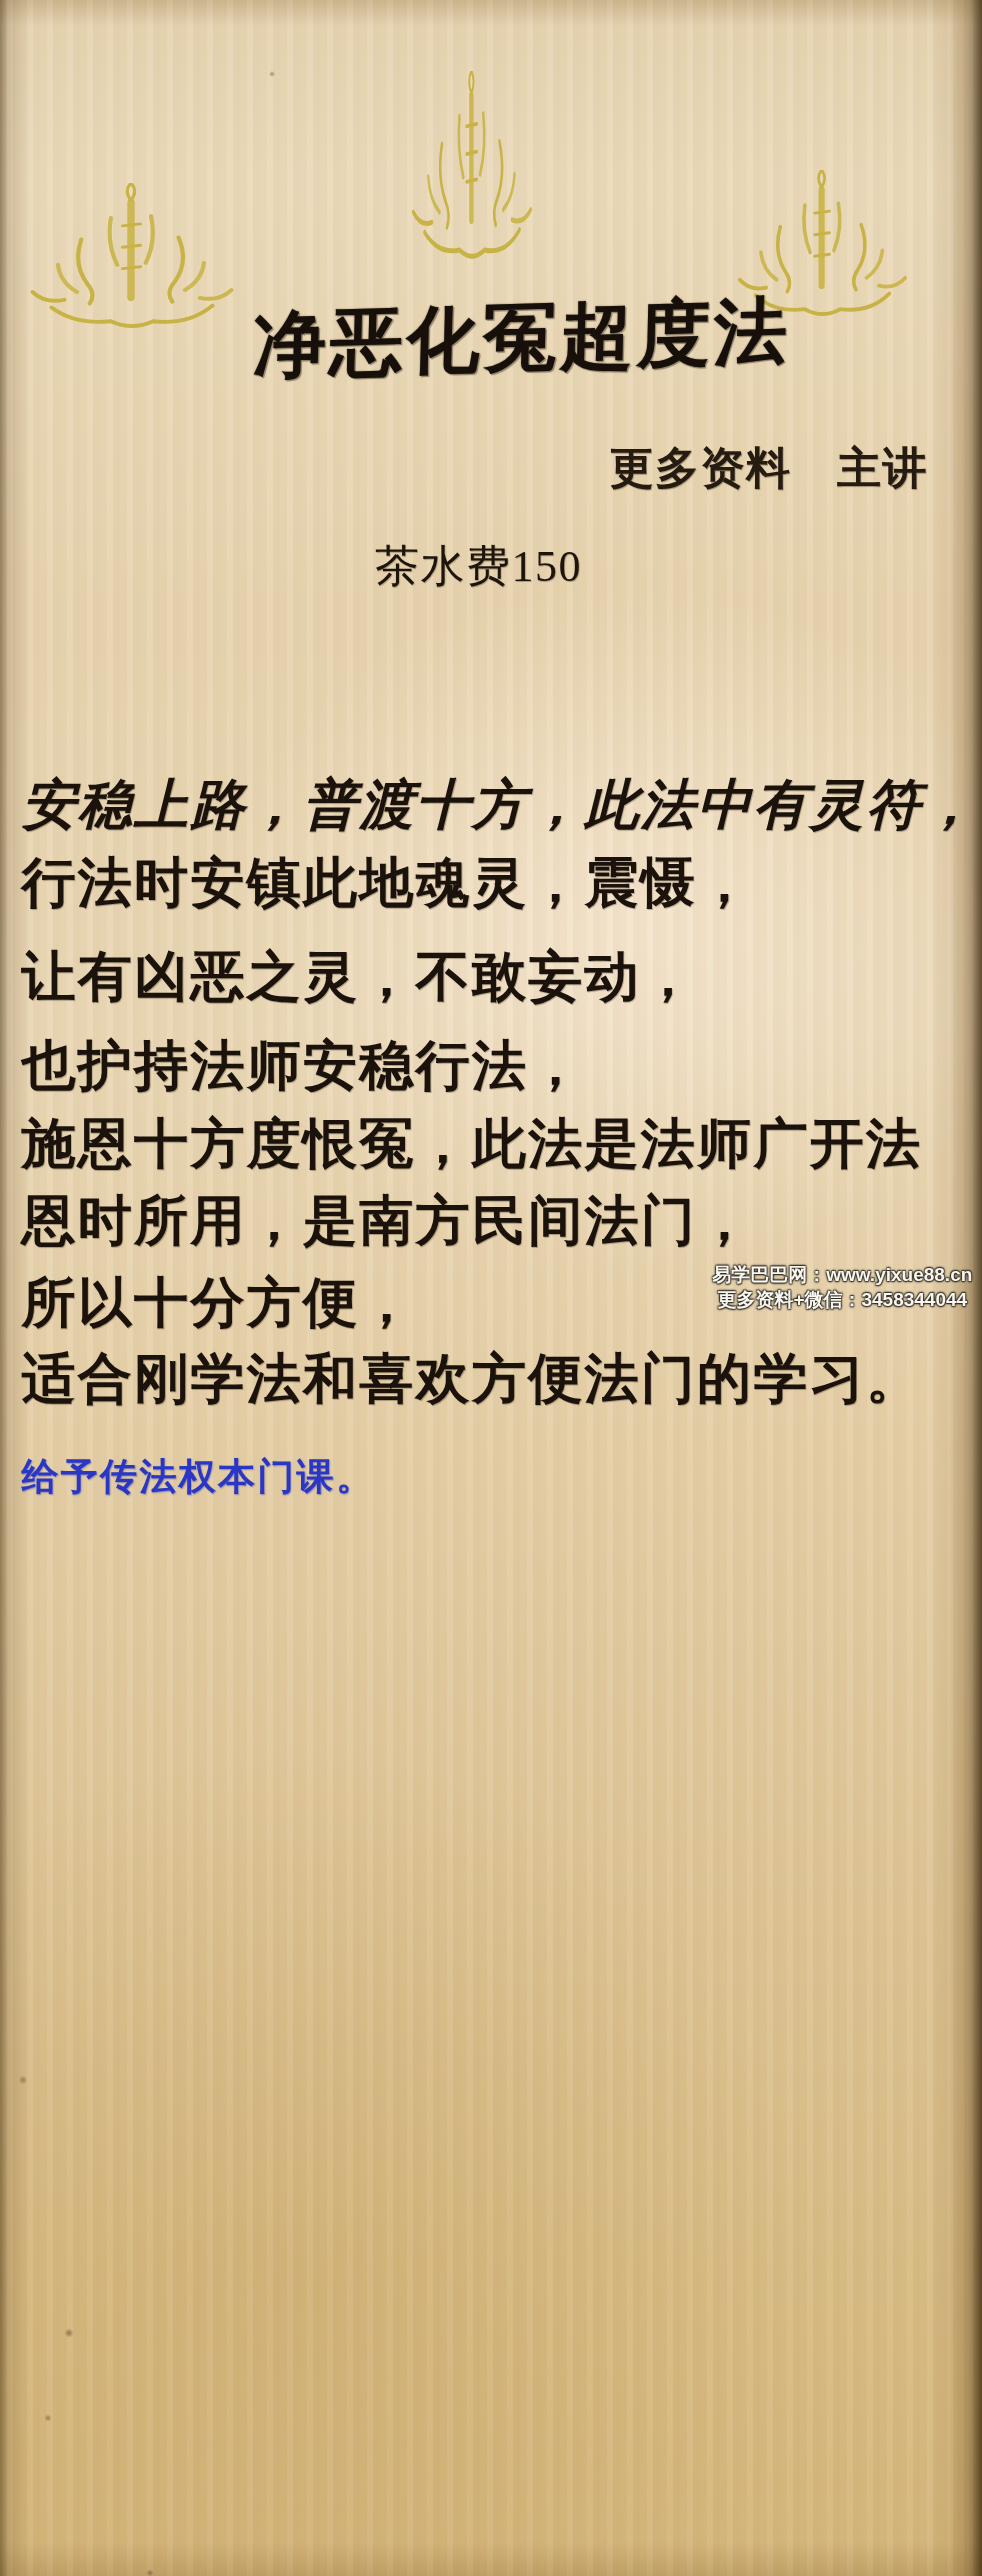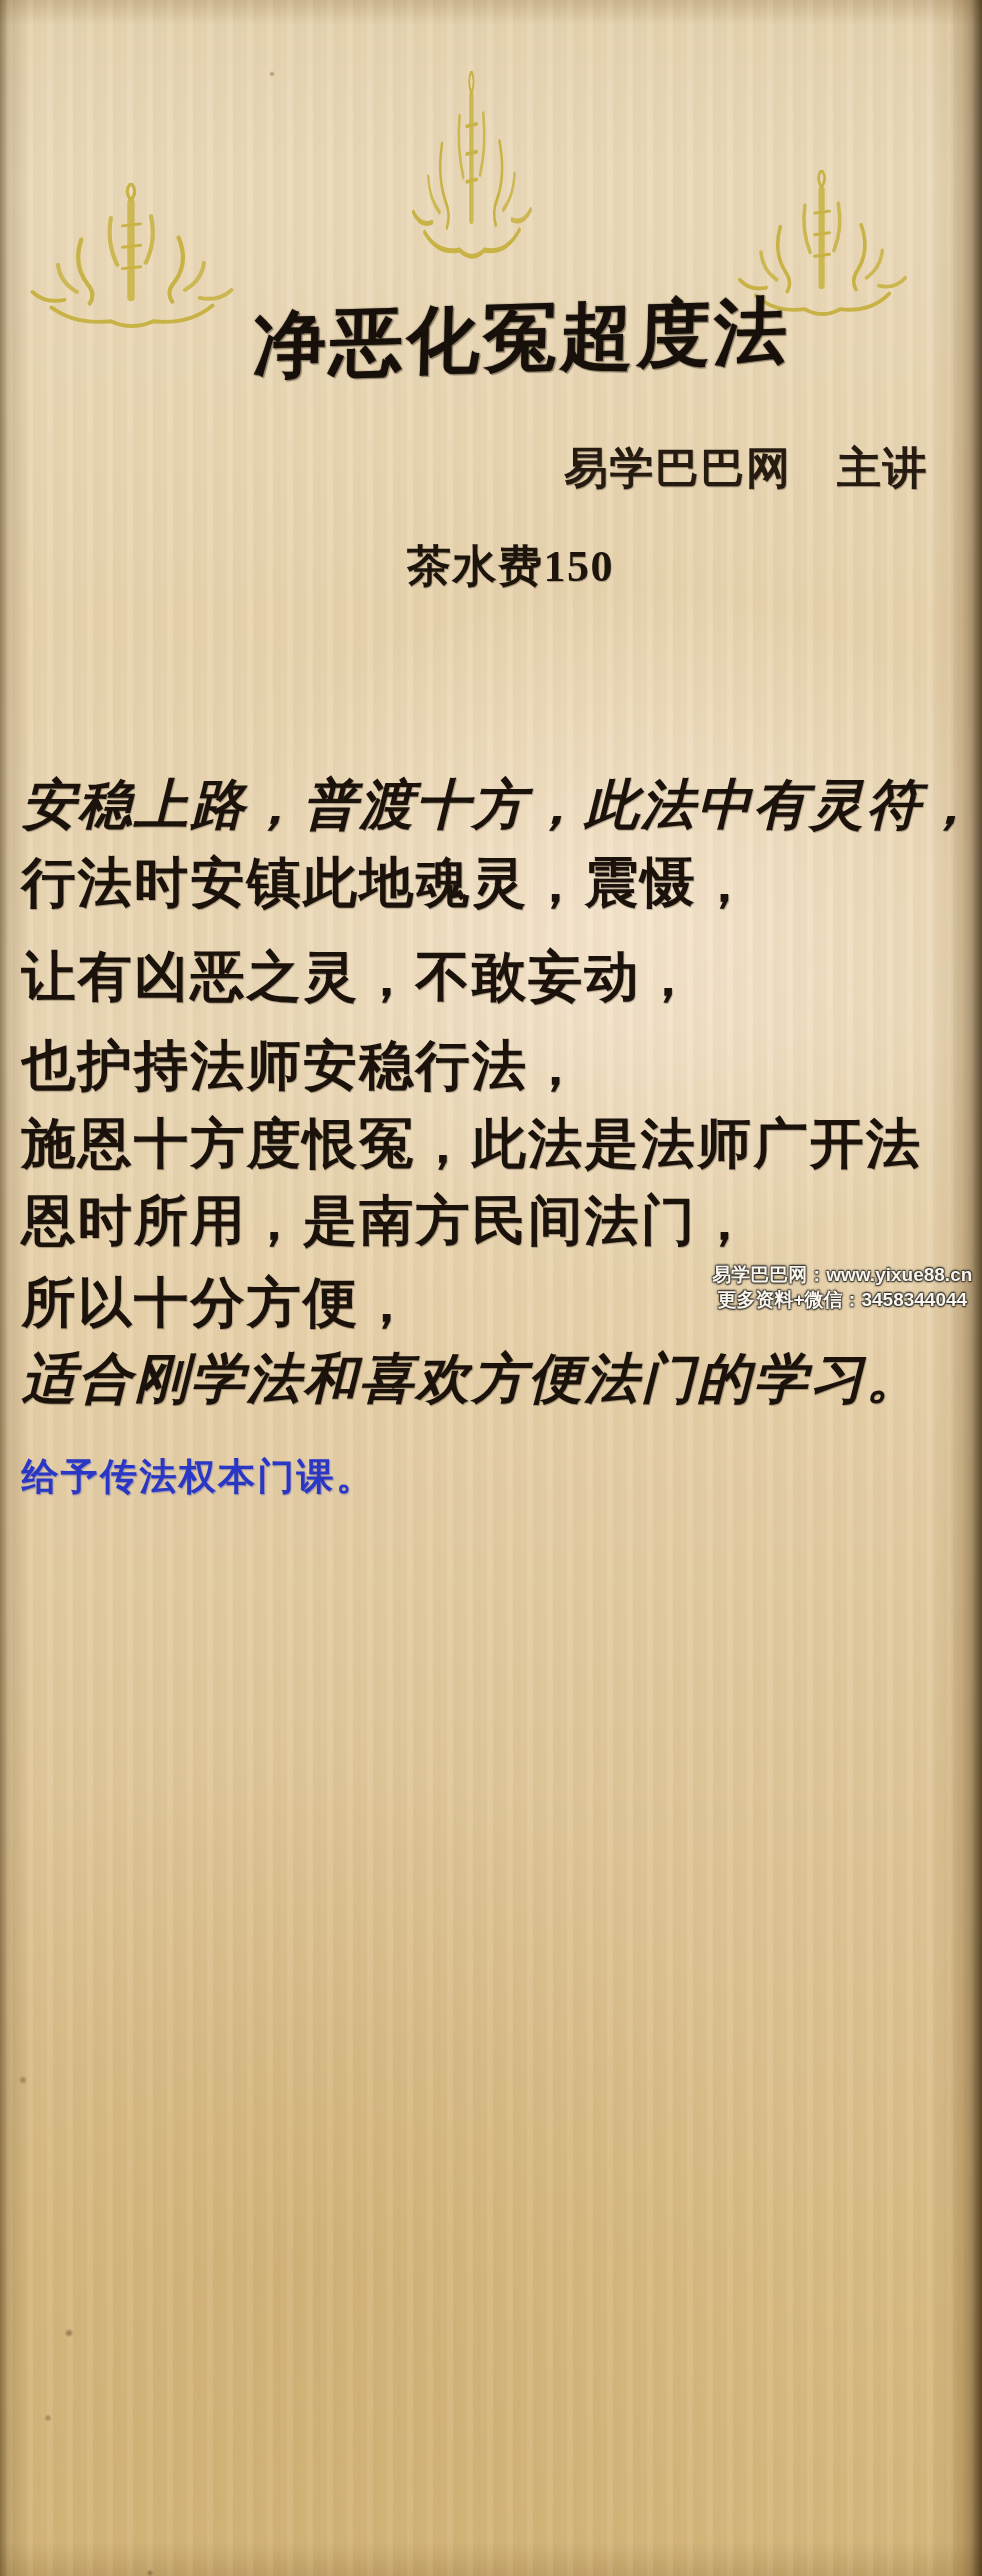--- a/index.html
+++ b/index.html
@@ -61,44 +61,43 @@
     top: 439px; right: 55px;
     font-size: 44px; font-weight: 700;
     color: #261b10;
     letter-spacing: 1.5px;
     text-shadow: 0.8px 0.8px 0.8px rgba(30,20,8,0.35);
     white-space: nowrap;
   }
   .fee {
     position: absolute; z-index: 3;
     top: 537px; left: 375px;
-    font-size: 44px; font-weight: 700;
+    font-size: 44px; font-weight: 400;
     color: #1d140c;
     letter-spacing: 1.5px;
     text-shadow: 0.8px 0.8px 0.8px rgba(30,20,8,0.3);
     white-space: nowrap;
-    margin-left: 32px;
   }
   .body-line {
     position: absolute; z-index: 3; left: 21.5px;
     font-size: 54px; font-weight: 700;
     color: #1b130b;
     letter-spacing: 2.3px;
     white-space: nowrap;
     text-shadow: 0.8px 1.2px 0.8px rgba(25,15,5,0.30);
   }
   .bl-0 { top: 674px; }
   .bl-1 { top: 769px; font-style: italic; }
   .bl-2 { top: 847px; }
   .bl-3 { top: 941px; }
   .bl-4 { top: 1030px; }
   .bl-5 { top: 1108px; }
   .bl-6 { top: 1185px; }
   .bl-7 { top: 1267px; }
-  .bl-8 { top: 1343px; font-style: italic; }
+  .bl-8 { top: 1343px; }
   .highlight-line {
     position: absolute; z-index: 3; left: 21.5px; top: 1452px;
     font-size: 37px; font-weight: 700;
     color: #2a36c4;
     letter-spacing: 2.3px;
     white-space: nowrap;
     text-shadow: 0.8px 0.8px 1.5px rgba(35,45,170,0.45);
   }
   .watermark {
     position: absolute; z-index: 4;
@@ -158,21 +157,21 @@
         <use href="#lotus-glyph"></use>
       </svg>
   </div>
   <div class="ornament" style="left:731px; top:170px;">
     <svg width="183" height="147" viewBox="0 0 208 150" preserveAspectRatio="none">
         <use href="#lotus-glyph"></use>
       </svg>
   </div>
 
   <div class="title">净恶化冤超度法</div>
-  <div class="byline">易学巴巴网　主讲</div>
+  <div class="byline">更多资料　主讲</div>
   <div class="fee">茶水费150</div>
 
   <div class="body-line bl-1">安稳上路，普渡十方，此法中有灵符，</div>
   <div class="body-line bl-2">行法时安镇此地魂灵，震慑，</div>
   <div class="body-line bl-3">让有凶恶之灵，不敢妄动，</div>
   <div class="body-line bl-4">也护持法师安稳行法，</div>
   <div class="body-line bl-6">恩时所用，是南方民间法门，</div>
   <div class="body-line bl-5">施恩十方度恨冤，此法是法师广开法</div>
   <div class="body-line bl-7">所以十分方便，</div>
   <div class="body-line bl-8">适合刚学法和喜欢方便法门的学习。</div>

